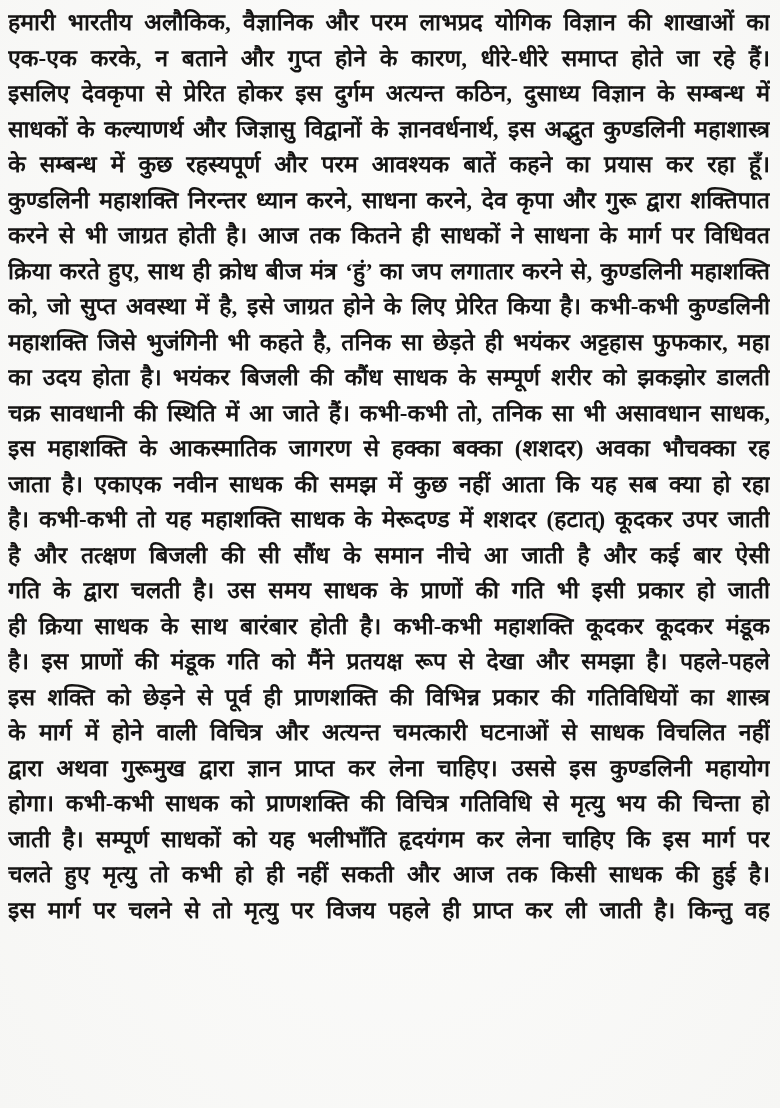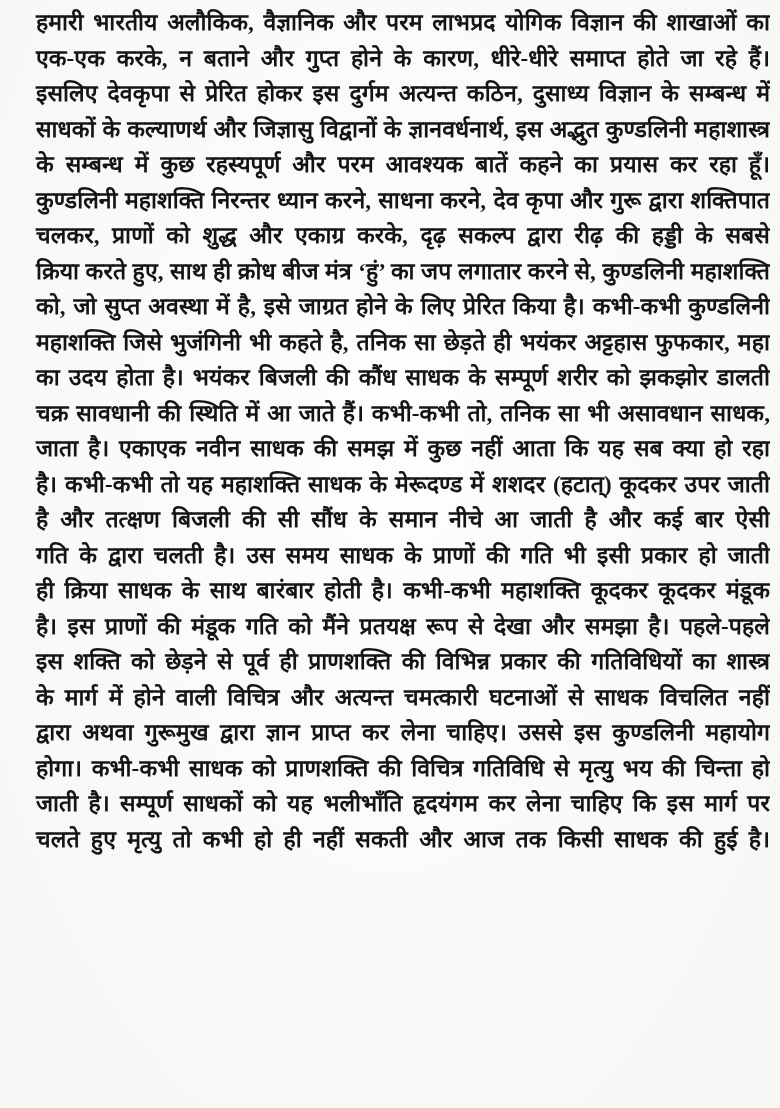--- a/index.html
+++ b/index.html
@@ -39,46 +39,47 @@
     overflow: hidden;
   }
   
   .line::after {
     content: "";
     display: inline-block;
     width: 100%;
   }
   .line span {
     white-space: normal;
-    margin-left: 28px;
   }
 </style>
 </head>
 <body>
 
 <div class="page">
   <div class="text-block">
       <div class="line"><span>हमारी भारतीय अलौकिक, वैज्ञानिक और परम लाभप्रद योगिक विज्ञान की शाखाओं का</span></div>
       <div class="line"><span>एक-एक करके, न बताने और गुप्त होने के कारण, धीरे-धीरे समाप्त होते जा रहे हैं।</span></div>
       <div class="line"><span>इसलिए देवकृपा से प्रेरित होकर इस दुर्गम अत्यन्त कठिन, दुसाध्य विज्ञान के सम्बन्ध में</span></div>
       <div class="line"><span>साधकों के कल्याणर्थ और जिज्ञासु विद्वानों के ज्ञानवर्धनार्थ, इस अद्भुत कुण्डलिनी महाशास्त्र</span></div>
       <div class="line"><span>के सम्बन्ध में कुछ रहस्यपूर्ण और परम आवश्यक बातें कहने का प्रयास कर रहा हूँ।</span></div>
       <div class="line"><span>कुण्डलिनी महाशक्ति निरन्तर ध्यान करने, साधना करने, देव कृपा और गुरू द्वारा शक्तिपात</span></div>
-      <div class="line"><span>चलकर, प्राणों को शुद्ध और एकाग्र करके, दृढ़ सकल्प द्वारा रीढ़ की हड्डी के सबसे</span></div>
+      <div class="line"><span>करने से भी जाग्रत होती है। आज तक कितने ही साधकों ने साधना के मार्ग पर विधिवत</span></div>
       <div class="line"><span>क्रिया करते हुए, साथ ही क्रोध बीज मंत्र ‘हुं’ का जप लगातार करने से, कुण्डलिनी महाशक्ति</span></div>
       <div class="line"><span>को, जो सुप्त अवस्था में है, इसे जाग्रत होने के लिए प्रेरित किया है। कभी-कभी कुण्डलिनी</span></div>
       <div class="line"><span>महाशक्ति जिसे भुजंगिनी भी कहते है, तनिक सा छेड़ते ही भयंकर अट्टहास फुफकार, महा</span></div>
       <div class="line"><span>का उदय होता है। भयंकर बिजली की कौंध साधक के सम्पूर्ण शरीर को झकझोर डालती</span></div>
       <div class="line"><span>चक्र सावधानी की स्थिति में आ जाते हैं। कभी-कभी तो, तनिक सा भी असावधान साधक,</span></div>
+      <div class="line"><span>इस महाशक्ति के आकस्मातिक जागरण से हक्का बक्का (शशदर) अवका भौचक्का रह</span></div>
       <div class="line"><span>जाता है। एकाएक नवीन साधक की समझ में कुछ नहीं आता कि यह सब क्या हो रहा</span></div>
       <div class="line"><span>है। कभी-कभी तो यह महाशक्ति साधक के मेरूदण्ड में शशदर (हटात्) कूदकर उपर जाती</span></div>
       <div class="line"><span>है और तत्क्षण बिजली की सी सौंध के समान नीचे आ जाती है और कई बार ऐसी</span></div>
       <div class="line"><span>गति के द्वारा चलती है। उस समय साधक के प्राणों की गति भी इसी प्रकार हो जाती</span></div>
       <div class="line"><span>ही क्रिया साधक के साथ बारंबार होती है।  कभी-कभी महाशक्ति कूदकर कूदकर मंडूक</span></div>
       <div class="line"><span>है। इस प्राणों की मंडूक गति को मैंने प्रतयक्ष रूप से देखा और समझा है। पहले-पहले</span></div>
       <div class="line"><span>इस शक्ति को छेड़ने से पूर्व ही प्राणशक्ति की विभिन्न प्रकार की गतिविधियों का शास्त्र</span></div>
       <div class="line"><span>के मार्ग में होने वाली विचित्र और अत्यन्त चमत्कारी घटनाओं से साधक विचलित नहीं</span></div>
       <div class="line"><span>द्वारा अथवा गुरूमुख द्वारा ज्ञान प्राप्त कर लेना चाहिए। उससे इस कुण्डलिनी महायोग</span></div>
       <div class="line"><span>होगा। कभी-कभी साधक को प्राणशक्ति की विचित्र गतिविधि से मृत्यु भय की चिन्ता हो</span></div>
       <div class="line"><span>जाती है। सम्पूर्ण साधकों को यह भलीभाँति हृदयंगम कर लेना चाहिए कि इस मार्ग पर</span></div>
       <div class="line"><span>चलते हुए मृत्यु तो कभी हो ही नहीं सकती और आज तक किसी साधक की हुई है।</span></div>
+      <div class="line"><span>इस मार्ग पर चलने से तो मृत्यु पर विजय पहले ही प्राप्त कर ली जाती है। किन्तु वह</span></div>
     </div>
 </div>
 
 </body></html>

